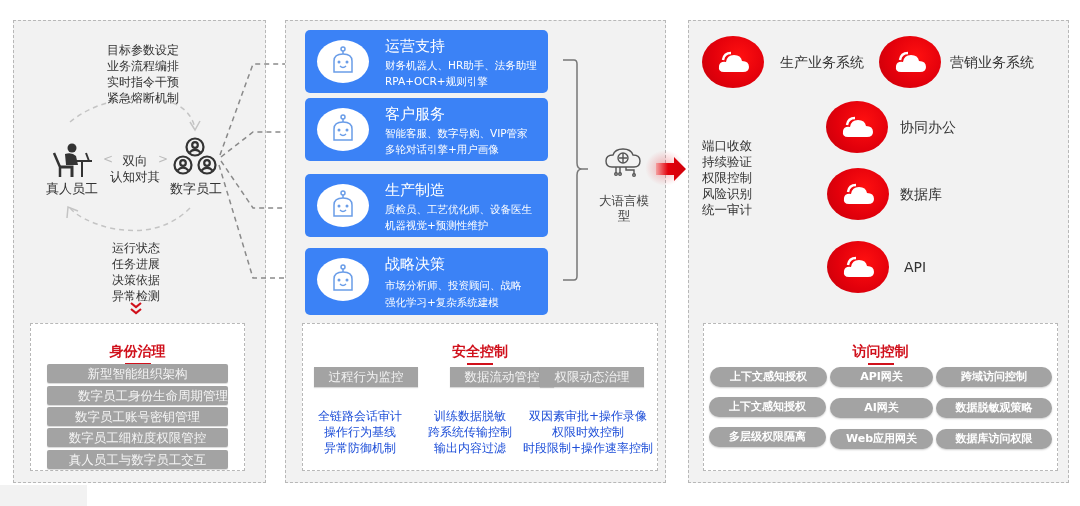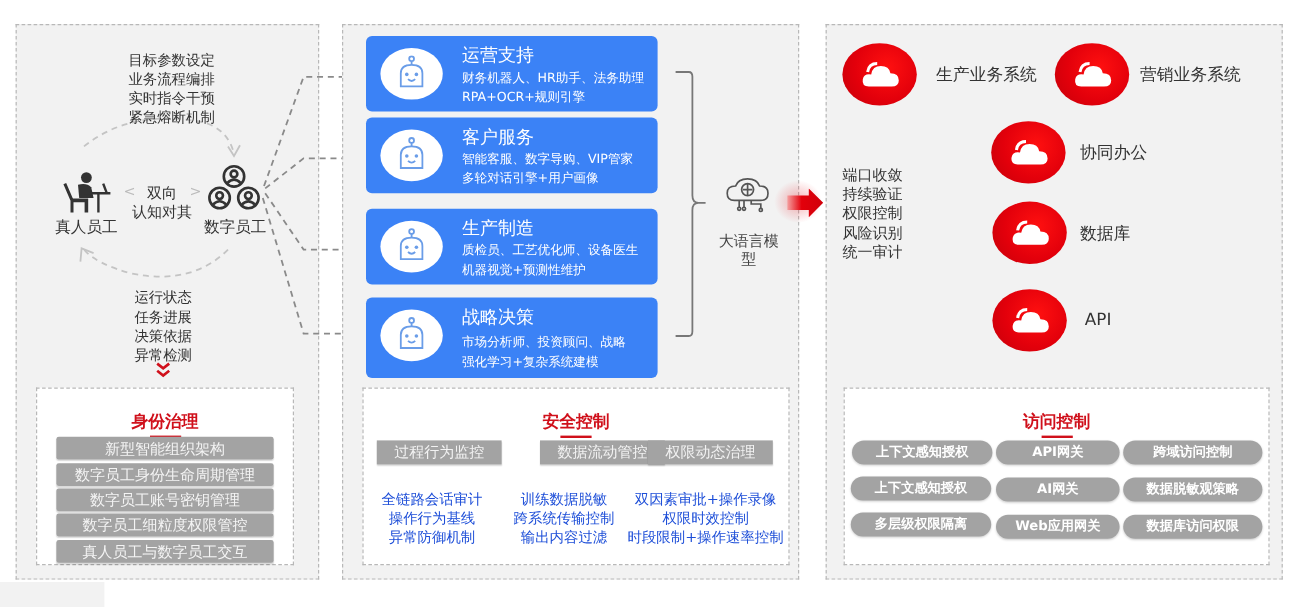--- a/index.html
+++ b/index.html
@@ -85,21 +85,21 @@
 <svg class="abs" style="left:129px; top:300px;" width="14" height="16" viewBox="0 0 14 16">
   <path d="M2 3 L7 7 L12 3" stroke="#d0101b" stroke-width="2.2" fill="none"></path>
   <path d="M2 9 L7 13 L12 9" stroke="#d0101b" stroke-width="2.2" fill="none"></path>
 </svg>
 
 <div class="inner" style="left:30px; top:323px; width:215px; height:148px;">
   <div class="sec-title" style="top:19px;">身份治理</div>
   <div class="sec-underline" style="top:39px;"></div>
 </div>
 <div class="gray-bar" style="left:47px; top:364px; width:181px;">新型智能组织架构</div>
-<div class="gray-bar" style="left:47px; top:386px; width:181px;">数字员工身份生命周期管理</div>
+<div class="gray-bar" style="left:47px; top:386px; width:181px;text-align:right;">数字员工身份生命周期管理</div>
 <div class="gray-bar" style="left:47px; top:407px; width:181px;">数字员工账号密钥管理</div>
 <div class="gray-bar" style="left:47px; top:428px; width:181px;">数字员工细粒度权限管控</div>
 <div class="gray-bar" style="left:47px; top:450px; width:181px;">真人员工与数字员工交互</div>
 
 <svg class="abs" style="left:215px; top:55px;" width="95" height="230" viewBox="0 0 95 230">
   <g fill="none" stroke="#8a8a8a" stroke-width="1.5" stroke-dasharray="5,4">
     <path d="M5 100 L 38 9 L 90 9"></path>
     <path d="M6 102 L 38 77 L 90 77"></path>
     <path d="M6 106 L 38 153 L 90 153"></path>
     <path d="M4 110 L 38 223 L 90 223"></path>

